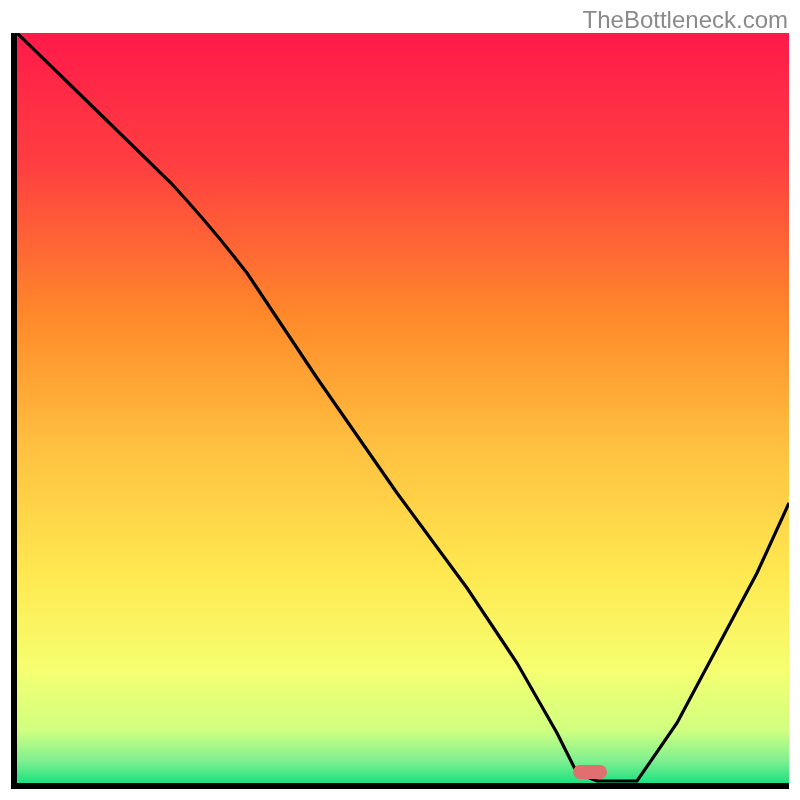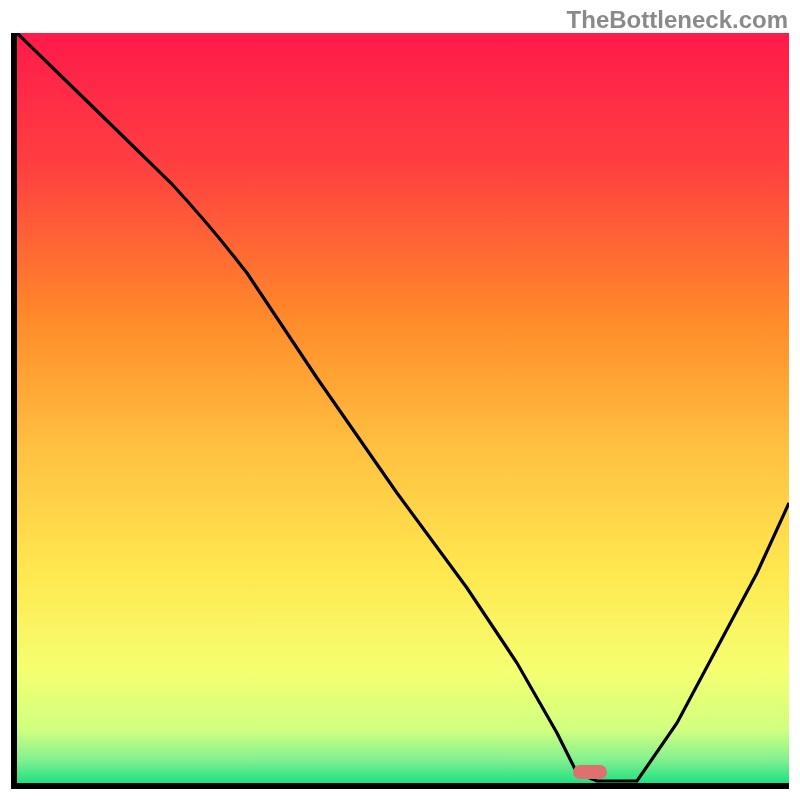--- a/index.html
+++ b/index.html
@@ -40,21 +40,21 @@
     width: 34px;
     height: 14px;
     background: #e07070;
     border-radius: 7px;
   }
   .watermark {
     position: absolute;
     top: 6px;
     right: 12px;
     font-size: 24px;
-    font-weight: bold;
+    font-weight: normal;
     color: #8a8a8a;
   }
 </style>
 </head>
 <body>
 
 <div class="watermark">TheBottleneck.com</div>
 
 <div class="chart-container">
   <svg class="chart-gradient" viewBox="0 0 772 750" preserveAspectRatio="none">

